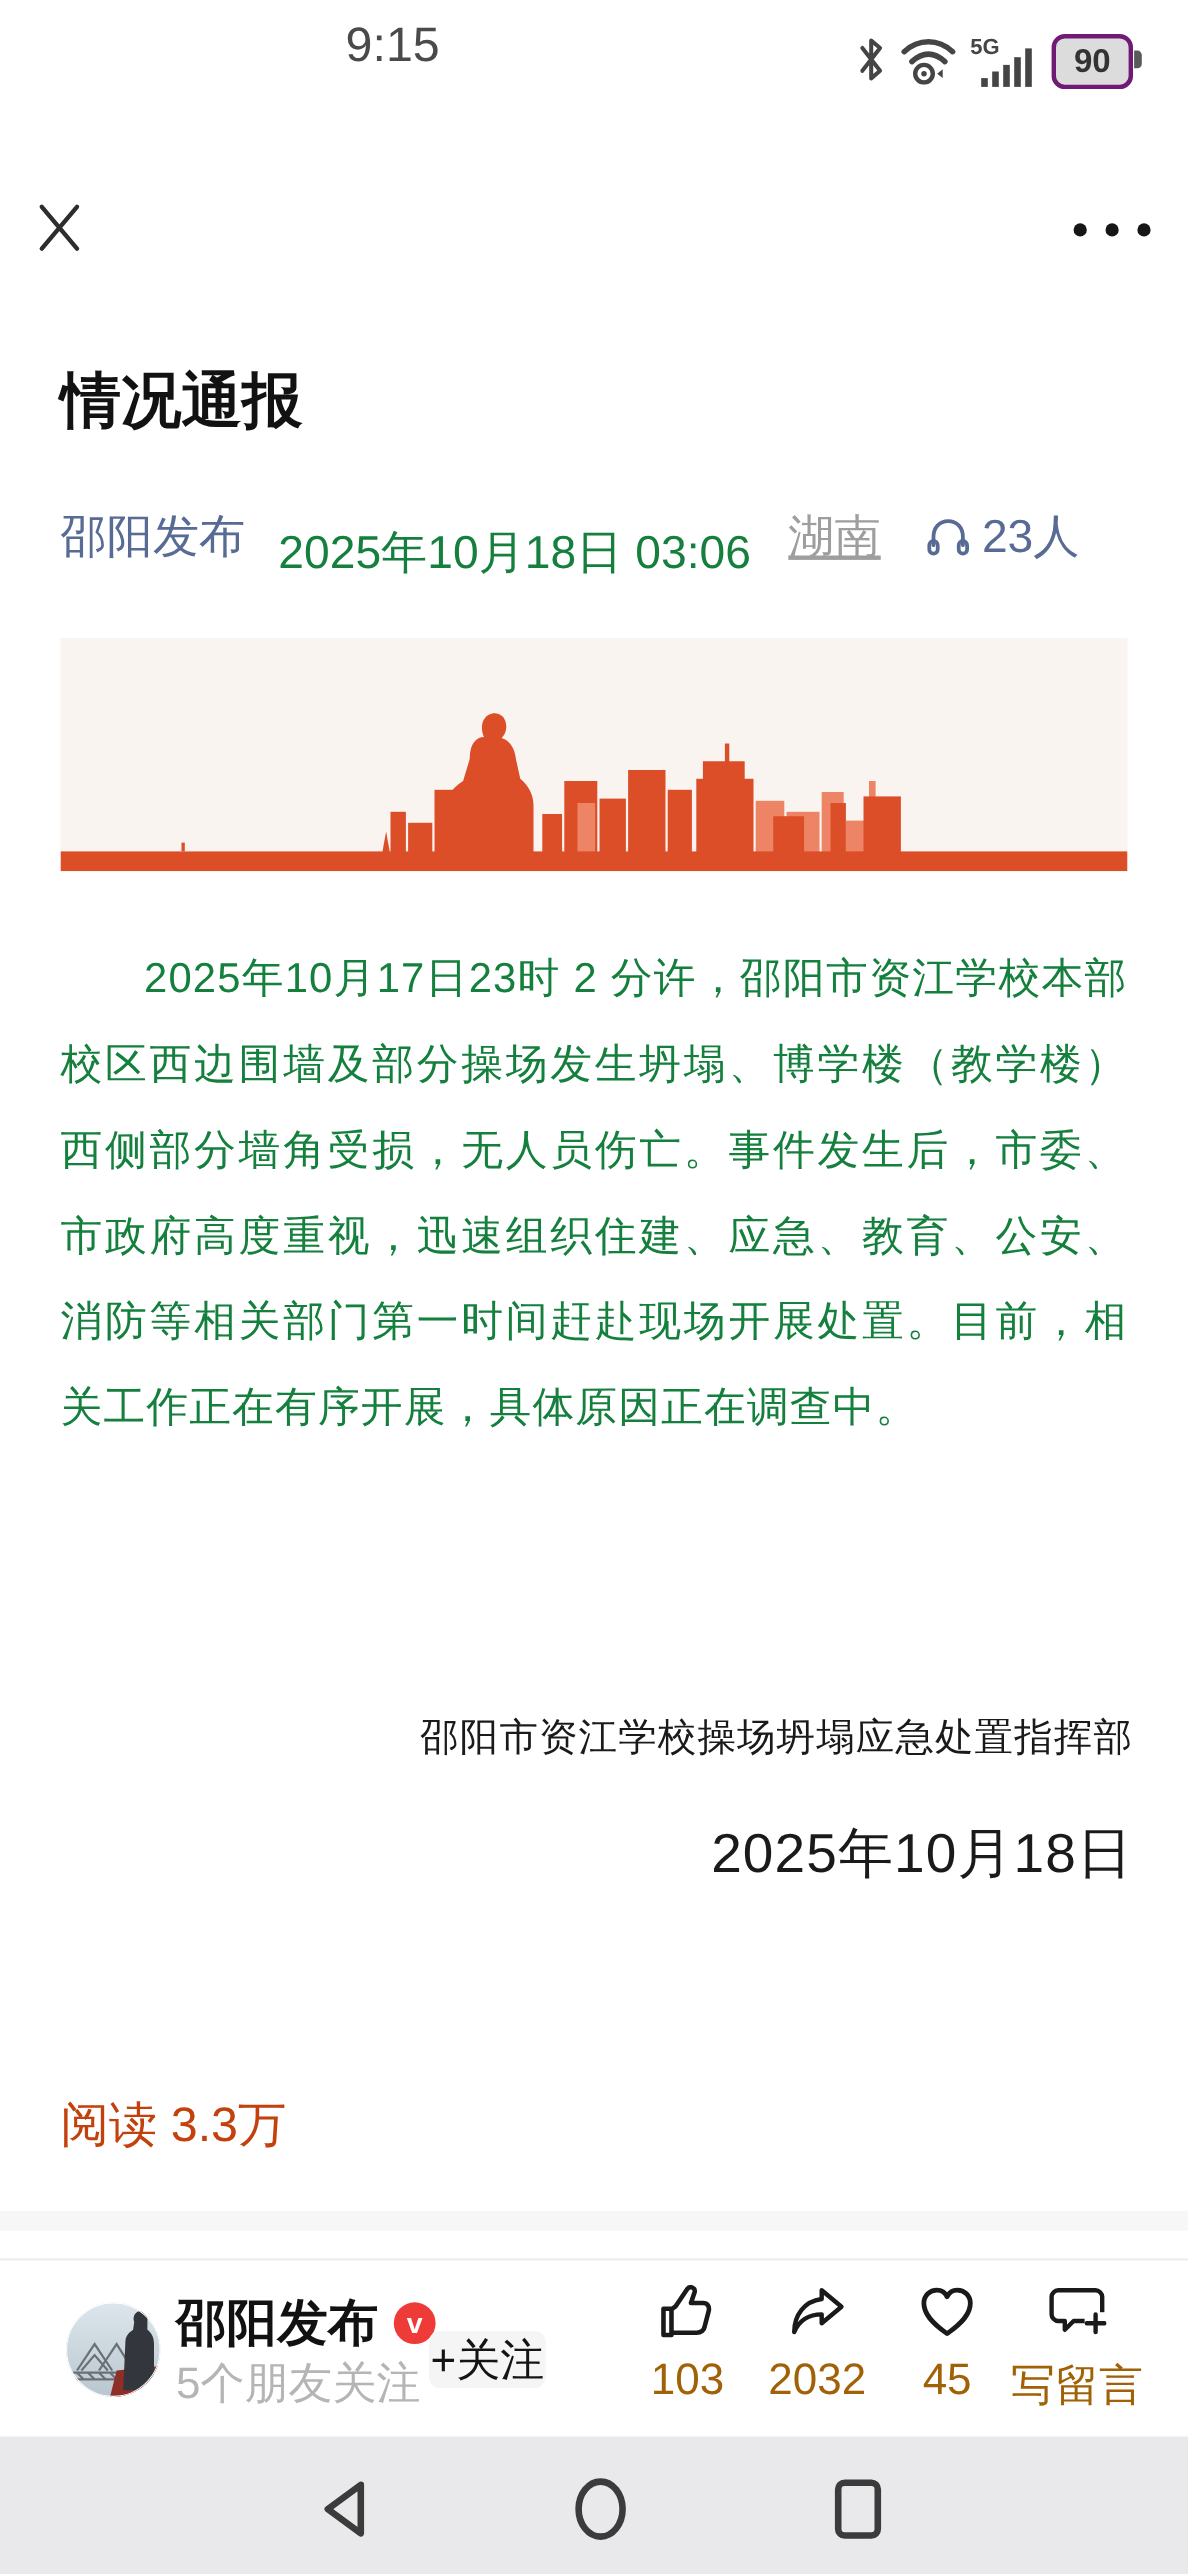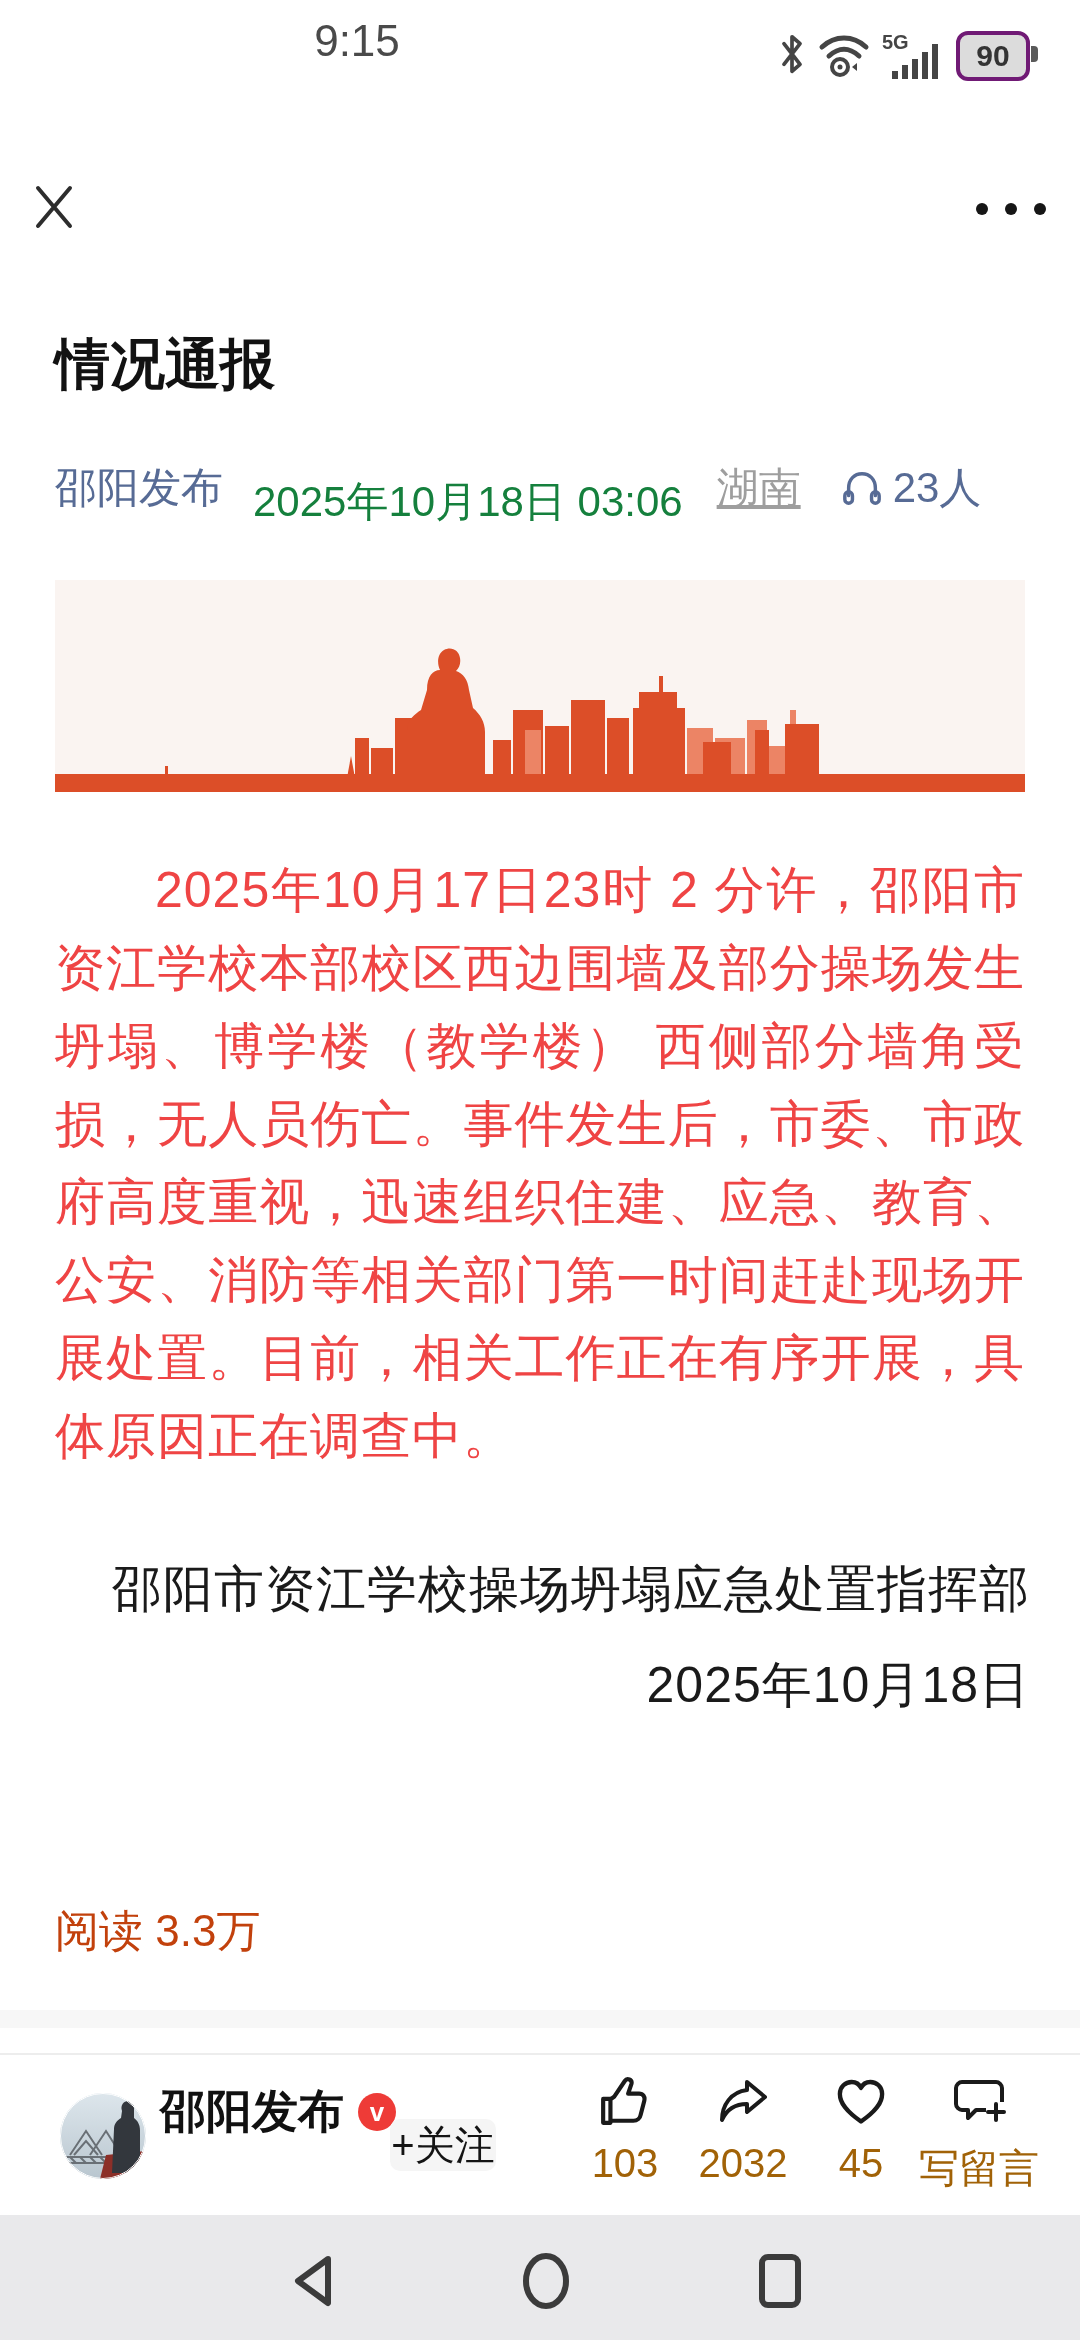--- a/index.html
+++ b/index.html
@@ -23,23 +23,23 @@
   
   .title{position:absolute;left:55px;top:328px;font-size:55px;font-weight:bold;color:#121212;}
   .meta{position:absolute;left:55px;top:446px;width:970px;display:flex;align-items:center;
         font-size:42px;white-space:nowrap;}
   .author{color:#576b95;font-weight:500;}
   .pubdate{color:#15803d;margin-left:30px;margin-top:28px;}
   .location{color:#9e9e9e;margin-left:34px;text-decoration:underline;}
   .listen{color:#576b95;margin-left:40px;display:flex;align-items:center;gap:10px;}
   .banner{position:absolute;left:55px;top:580px;width:970px;height:212px;background:#faf4f1;}
   .banner svg{position:absolute;left:0;bottom:0;}
-  .bodytext{position:absolute;left:55px;top:851px;width:970px;font-size:50px;line-height:78px;
-            color:#ef4444;text-align:justify;text-indent:2em;letter-spacing:1px;}
-  .sig1{position:absolute;right:50px;top:1556px;font-size:50px;color:#1a1a1a;letter-spacing:1px;}
+  .bodytext{position:absolute;left:55px;top:851px;width:970px;font-size:38px;line-height:78px;
+            color:#15803d;text-align:justify;text-indent:2em;letter-spacing:1px;}
+  .sig1{position:absolute;right:50px;top:1556px;font-size:35px;color:#1a1a1a;letter-spacing:1px;}
   .sig2{position:absolute;right:50px;top:1652px;font-size:50px;color:#1a1a1a;letter-spacing:1px;}
   .readcount{position:absolute;left:55px;top:1902px;font-size:44px;color:#c2410c;}
   .band{position:absolute;left:0;top:2010px;width:1080px;height:18px;background:#f7f7f7;}
   
   .footer{position:absolute;left:0;top:2053px;width:1080px;height:162px;background:#ffffff;
           border-top:2px solid #ededed;box-sizing:border-box;}
   .avatar{position:absolute;left:60px;top:38px;width:86px;height:86px;border-radius:50%;overflow:hidden;}
   .acct{position:absolute;left:160px;top:26px;display:flex;align-items:center;gap:14px;}
   .acctname{font-size:46px;font-weight:bold;color:#111;}
   .vbadge{width:38px;height:38px;border-radius:50%;background:#ee3b37;color:#fff;
@@ -184,20 +184,21 @@
         <path d="M40 86 L46 62 L86 58 L86 86 Z" fill="#8c2f28"></path>
 
         <path d="M52 80 L54 36 C54 30 58 27 61 25 L62 18 C60 12 64 8 68 8 C72 8 75 12 74 17 L74 25 C78 28 80 32 80 38 L80 80 Z" fill="#33373d"></path>
         <circle cx="43" cy="43" r="42.5" fill="none" stroke="#ffffff" stroke-width="1"></circle>
       </svg>
     </div>
     <div class="acct">
       <span class="acctname">邵阳发布</span>
       <span class="vbadge">v</span>
     </div>
+    <div class="friends">5个朋友关注</div>
     <div class="followbtn">+关注</div>
 
     <div class="actions">
       <div class="action">
         <svg width="52" height="50" viewBox="0 0 50 48">
           <path d="M4 21 L11 21 L11 44 L4 44 Z M11 42 L33 42 C37 42 39.5 39.5 40 36.5 L43.5 23 C44.5 19 42.5 16 38.5 16 L28 16 L31.2 6.5 C32.2 2.5 27 0.5 24.8 3.8 L14.5 19 L11 21.5" fill="none" stroke="#1a1a1a" stroke-width="4" stroke-linejoin="round" stroke-linecap="round"></path>
         </svg>
         <span class="lbl">103</span>
       </div>
       <div class="action">

